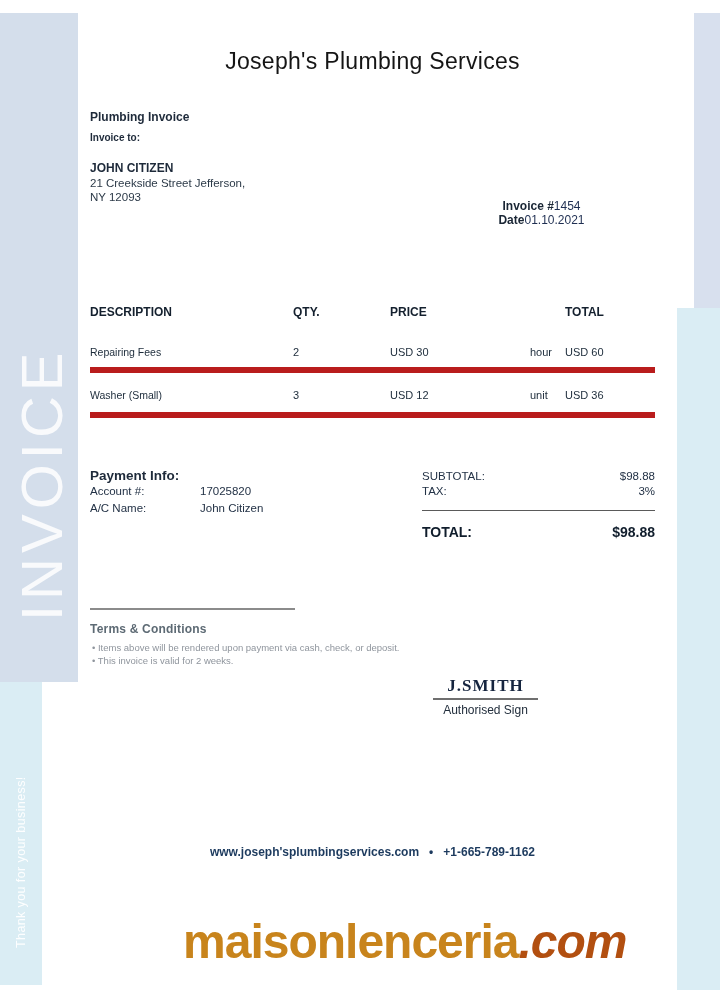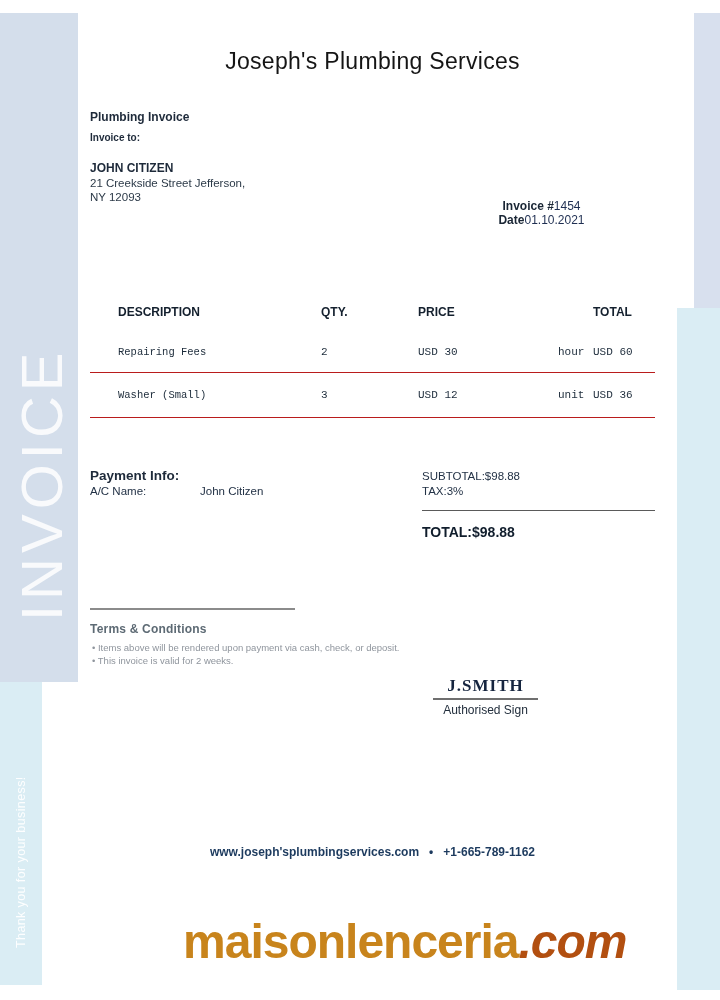--- a/index.html
+++ b/index.html
@@ -42,36 +42,36 @@
 
   .meta { position:absolute; top:199px; left:338px; right:0; font-size:12px; }
   .meta-row { display:flex; justify-content:center; line-height:14px; }
   .meta-label { font-weight:bold; color:#1a2635; }
   .meta-value { color:#1f2f52; }
 
   .items-table { position:absolute; top:305px; left:0; width:100%; }
   .trow { display:flex; align-items:flex-start; }
   .thead { font-size:12px; font-weight:bold; color:#14202e; height:30px; }
   .tdata { font-size:11px; color:#1c2b3a; height:38px; padding-top:11px;
-           border-bottom:1px solid #b91c1c;font-family:Liberation Mono, monospace; }
+           border-bottom:6px solid #b91c1c; }
   .tdata.row2 { height:45px; padding-top:16px; }
-  .c-desc  { width:203px;margin-left:28px; }
+  .c-desc  { width:203px; }
   .c-qty   { width:97px;  }
   .c-price { width:140px; }
   .c-unit  { width:35px;  }
   .c-total { flex:1; }
   .tdata .c-desc { font-size:10.5px; }
 
   .payment { position:absolute; top:468px; left:0; width:300px; }
   .payment-heading { font-size:13.5px; font-weight:bold; }
   .pay-row { display:flex; font-size:11.5px; line-height:17px; color:#233246; }
   .pay-label { width:110px; }
 
   .totals { position:absolute; top:469px; left:332px; width:233px; font-size:11.5px; color:#233246; }
-  .tot-row { display:flex; justify-content:flex-start; line-height:15px; }
+  .tot-row { display:flex; justify-content:space-between; line-height:15px; }
   .tot-rule { border-bottom:1px solid #5a5a5a; padding-bottom:11px; }
   .tot-grand { margin-top:14px; font-weight:bold; font-size:14px; color:#101d2c; }
 
   .tc-divider { position:absolute; top:608px; left:0; width:205px; height:2px; background:#8b8b8b; }
   .terms-heading { position:absolute; top:622px; left:0; font-size:12px; font-weight:bold; color:#5d6a74; letter-spacing:0.2px; }
   .terms-list { position:absolute; top:641px; left:2px; list-style:none; font-size:9.5px; color:#8f959d; line-height:13px; }
   .terms-list li::before { content:"•  "; color:#8f959d; }
 
   .signature { position:absolute; top:676px; left:318px; width:155px; text-align:center; }
   .sig-name {
@@ -146,20 +146,24 @@
       <div class="c-qty">3</div>
       <div class="c-price">USD 12</div>
       <div class="c-unit">unit</div>
       <div class="c-total">USD 36</div>
     </div>
   </div>
 
   <div class="payment">
     <div class="payment-heading">Payment Info:</div>
     <div class="pay-row">
+      <span class="pay-label">Account #:</span>
+      <span>17025820</span>
+    </div>
+    <div class="pay-row">
       <span class="pay-label">A/C Name:</span>
       <span>John Citizen</span>
     </div>
   </div>
 
   <div class="totals">
     <div class="tot-row">
       <span>SUBTOTAL:</span>
       <span>$98.88</span>
     </div>

